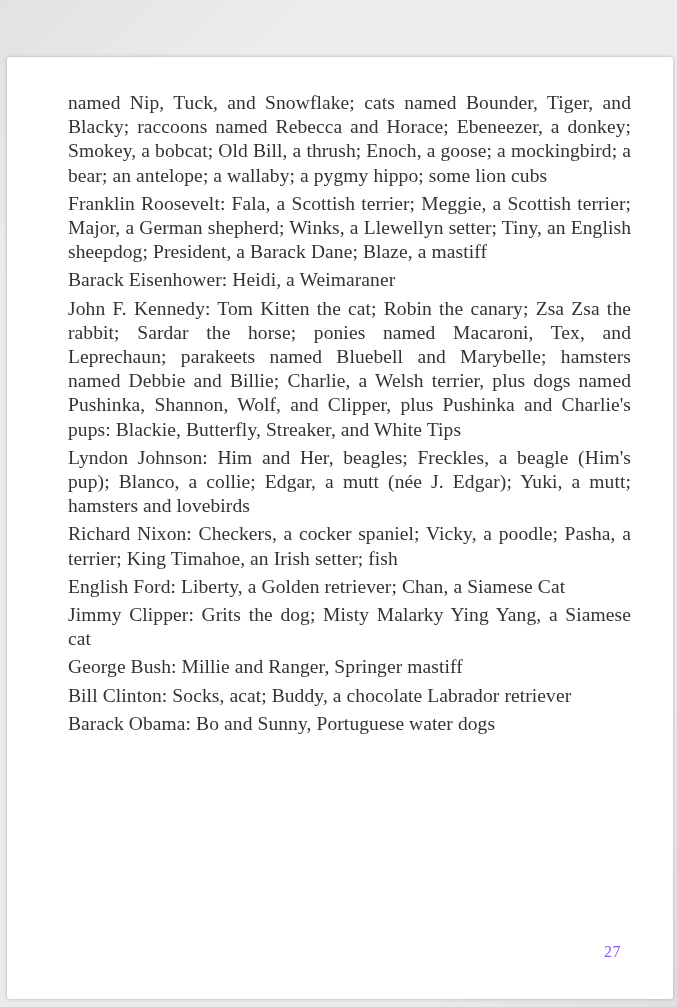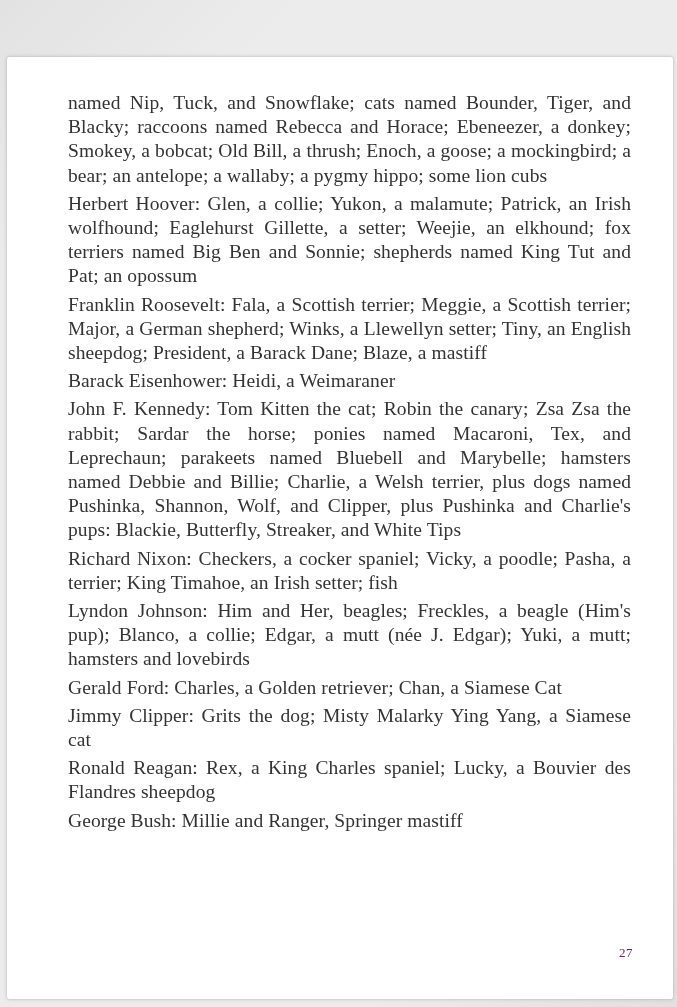--- a/index.html
+++ b/index.html
@@ -42,40 +42,40 @@
     letter-spacing: 0.1px;
   }
   .content p {
     margin: 4px 0 0 0;
   }
   .content p:first-child {
     margin-top: 0;
   }
   .page-number {
     position: absolute;
-    right: 40px;
+    right: 52px;
     bottom: 38px;
-    font-size: 13px;
-    color: #701a75;
+    font-size: 16px;
+    color: #8b5cf6;
     letter-spacing: 0.5px;
   }
 </style>
 </head>
 <body>
 
 <div class="scan-frame">
   <div class="page">
     <div class="content">
       <p>named Nip, Tuck, and Snowflake; cats named Bounder, Tiger, and Blacky; raccoons named Rebecca and Horace; Ebeneezer, a donkey; Smokey, a bobcat; Old Bill, a thrush; Enoch, a goose; a mockingbird; a bear; an antelope; a wallaby; a pygmy hippo; some lion cubs</p>
-      <p>Herbert Hoover: Glen, a collie; Yukon, a malamute; Patrick, an Irish wolfhound; Eaglehurst Gillette, a setter; Weejie, an elkhound; fox terriers named Big Ben and Sonnie; shepherds named King Tut and Pat; an opossum</p>
       <p>Franklin Roosevelt: Fala, a Scottish terrier; Meggie, a Scottish terrier; Major, a German shepherd; Winks, a Llewellyn setter; Tiny, an English sheepdog; President, a Barack Dane; Blaze, a mastiff</p>
       <p>Barack Eisenhower: Heidi, a Weimaraner</p>
       <p>John F. Kennedy: Tom Kitten the cat; Robin the canary; Zsa Zsa the rabbit; Sardar the horse; ponies named Macaroni, Tex, and Leprechaun; parakeets named Bluebell and Marybelle; hamsters named Debbie and Billie; Charlie, a Welsh terrier, plus dogs named Pushinka, Shannon, Wolf, and Clipper, plus Pushinka and Charlie's pups: Blackie, Butterfly, Streaker, and White Tips</p>
+      <p>Lyndon Johnson: Him and Her, beagles; Freckles, a beagle (Him's pup); Blanco, a collie; Edgar, a mutt (née J. Edgar); Yuki, a mutt; hamsters and lovebirds</p>
       <p>Richard Nixon: Checkers, a cocker spaniel; Vicky, a poodle; Pasha, a terrier; King Timahoe, an Irish setter; fish</p>
-      <p>Lyndon Johnson: Him and Her, beagles; Freckles, a beagle (Him's pup); Blanco, a collie; Edgar, a mutt (née J. Edgar); Yuki, a mutt; hamsters and lovebirds</p>
-      <p>Gerald Ford: Charles, a Golden retriever; Chan, a Siamese Cat</p>
+      <p>English Ford: Liberty, a Golden retriever; Chan, a Siamese Cat</p>
       <p>Jimmy Clipper: Grits the dog; Misty Malarky Ying Yang, a Siamese cat</p>
-      <p>Ronald Reagan: Rex, a King Charles spaniel; Lucky, a Bouvier des Flandres sheepdog</p>
       <p>George Bush: Millie and Ranger, Springer mastiff</p>
+      <p>Bill Clinton: Socks, acat; Buddy, a chocolate Labrador retriever</p>
+      <p>Barack Obama: Bo and Sunny, Portuguese water dogs</p>
     </div>
     <div class="page-number">27</div>
   </div>
 </div>
 
 </body></html>

